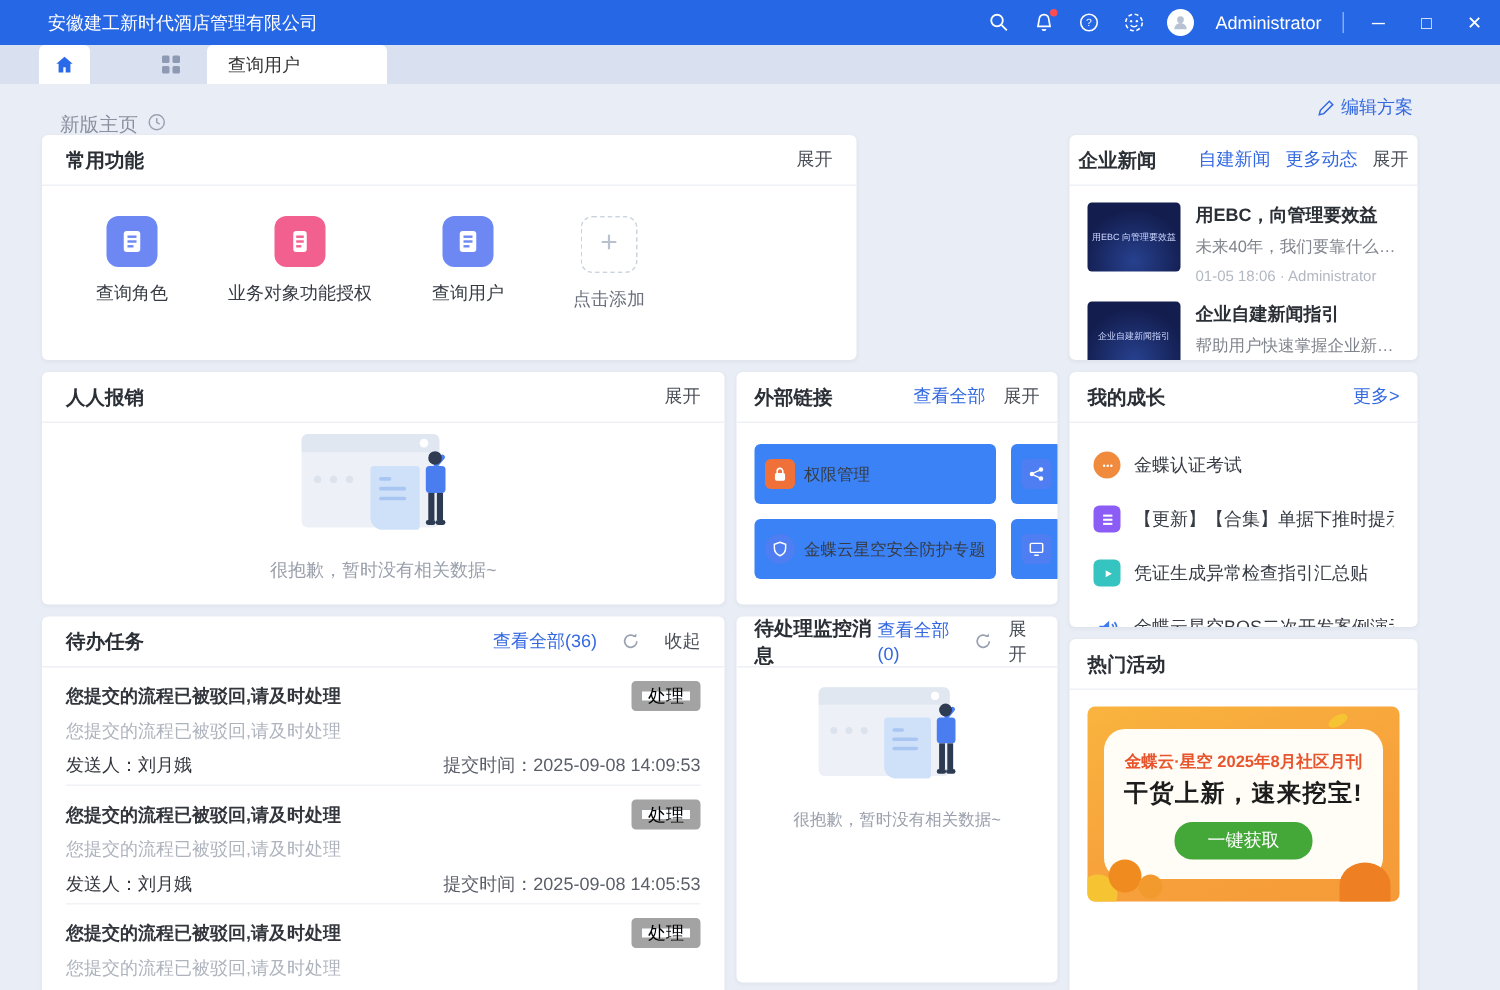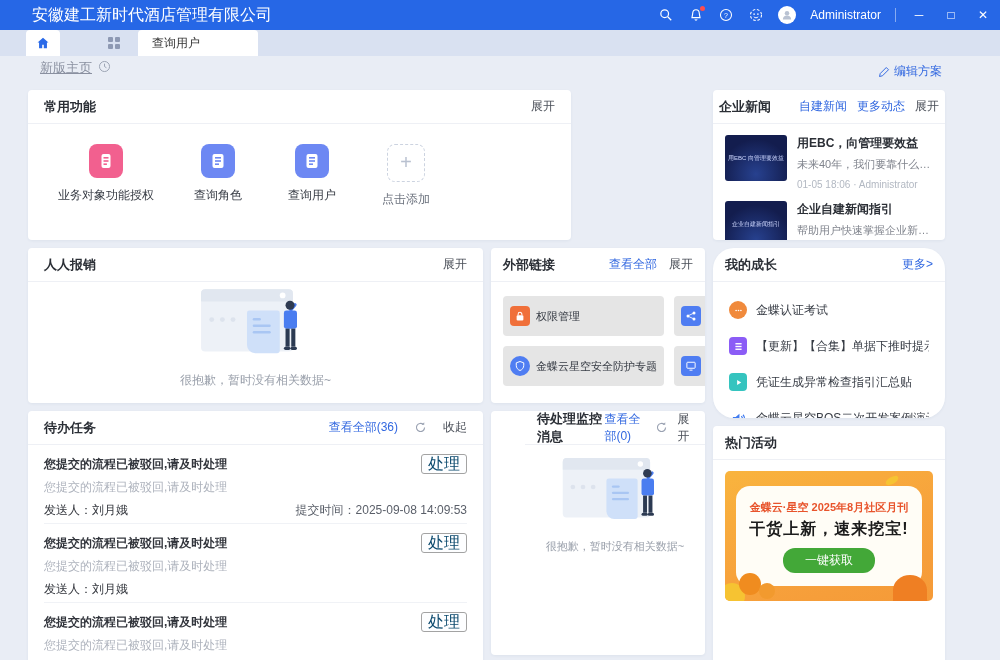--- a/index.html
+++ b/index.html
@@ -12,39 +12,39 @@
               display:flex; align-items:center; color:#fff; }
   .logo-wrap { display:flex; align-items:center; margin-left:10px; }
   .logo-dots { position:relative; width:22px; height:22px; margin-right:4px; }
   .logo-dots i { position:absolute; background:#fff; border-radius:50%; }
   .logo-dots i:nth-child(1){ width:7px;height:7px;left:8px;top:1px;}
   .logo-dots i:nth-child(2){ width:5px;height:5px;left:1px;top:7px;}
   .logo-dots i:nth-child(3){ width:4px;height:4px;left:10px;top:11px;}
   .logo-dots i:nth-child(4){ width:5px;height:5px;left:4px;top:16px;}
   .logo-text { font-size:14px; font-weight:bold; letter-spacing:1px; font-style:italic; }
   .logo-badge { margin-left:5px; background:#5d8af0; color:#fff; font-size:8px; padding:1px 4px; border-radius:2px; }
-  .company { margin-left:32px; font-size:16px; }
+  .company { margin-left:32px; font-size:12px; }
   .titlebar-right { margin-left:auto; display:flex; align-items:center; gap:14px; padding-right:8px; }
   .tb-icon { width:16px; height:16px; position:relative; display:flex; align-items:center; justify-content:center; cursor:pointer; }
   .tb-icon svg { display:block; }
   .red-dot { position:absolute; right:-1px; top:-1px; width:5px; height:5px; background:#ff4d4f; border-radius:50%; }
   .avatar { width:18px; height:18px; background:#fff; border-radius:50%; display:flex; align-items:center; justify-content:center; }
   .user-name { font-size:12px; }
   .tb-divider { width:1px; height:14px; background:rgba(255,255,255,.45); }
   .win-btn { font-size:12px; width:18px; text-align:center; cursor:pointer; line-height:18px; }
 
   
   .tabbar { position:absolute; left:0; top:30px; width:1000px; height:26px; background:#d9e1f1; display:flex; align-items:flex-end; }
   .home-tab { width:34px; height:26px; background:#fff; display:flex; align-items:center; justify-content:center; margin-left:26px; border-radius:4px 4px 0 0; }
   .grid-icon { margin:0 0 7px 48px; width:12px; height:12px; display:grid; grid-template-columns:5px 5px; grid-template-rows:5px 5px; gap:2px; }
   .grid-icon i { background:#8e99b3; border-radius:1px; }
   .page-tab { margin-left:18px; height:26px; min-width:120px; background:#fff; border-radius:4px 4px 0 0; display:flex; align-items:center; padding:0 14px; font-size:12px; color:#333; }
 
   
-  .content-head { position:absolute; left:40px; top:59px; display:flex; align-items:center; color:#8a90a0; font-size:13px;text-decoration:underline; }
+  .content-head { position:absolute; left:40px; top:74px; display:flex; align-items:center; color:#8a90a0; font-size:13px; }
   .clock-icon { margin-left:6px; }
   .edit-link { position:absolute; right:58px; top:63px; display:flex; align-items:center; gap:4px; color:#3268e0; font-size:12px; cursor:pointer; }
 
   .card { position:absolute; background:#fff; border-radius:4px; box-shadow:0 1px 3px rgba(40,60,100,.06); overflow:hidden; }
   .card-head { display:flex; align-items:center; height:34px; padding:0 16px; border-bottom:1px solid #eef0f5; }
   .card-title { font-size:13px; font-weight:bold; color:#2b2f36; }
   .head-links { margin-left:auto; display:flex; align-items:center; gap:14px; font-size:12px; }
   .lnk-blue { color:#3268e0; cursor:pointer; }
   .lnk-plain { color:#4a4f58; cursor:pointer; }
 
@@ -84,42 +84,42 @@
   .illu .arm { position:absolute; left:12px; top:2px; width:4px; height:12px; background:#4a7df0; border-radius:2px; transform:rotate(40deg); }
   .illu .torso { position:absolute; left:3px; top:12px; width:16px; height:22px; background:#4a7df0; border-radius:3px; }
   .illu .leg1,.illu .leg2 { position:absolute; top:34px; width:5px; height:22px; background:#2c3a52; }
   .illu .leg1{ left:5px; } .illu .leg2{ left:12px; }
   .illu .foot1,.illu .foot2 { position:absolute; top:56px; width:8px; height:4px; background:#2c3a52; border-radius:2px; }
   .illu .foot1{ left:3px; } .illu .foot2{ left:11px; }
   .empty-text { margin-top:10px; font-size:12px; color:#9aa0ab; }
 
   
   .ext-body { display:grid; grid-template-columns:1fr 1fr; gap:10px; padding:14px 12px; }
-  .ext-item { background:#e5e5e5; border-radius:4px; height:40px; display:flex; align-items:center; padding:0 7px; cursor:pointer; }
+  .ext-item { background:#3b82f6; border-radius:4px; height:40px; display:flex; align-items:center; padding:0 7px; cursor:pointer; }
   .ext-ic { width:20px; height:20px; border-radius:4px; display:flex; align-items:center; justify-content:center; flex-shrink:0; }
   .ext-ic.orange { background:#f0703a; }
   .ext-ic.blue { background:#4f7df2; }
   .ext-label { margin-left:6px; font-size:11px; color:#363b44; white-space:nowrap; overflow:hidden; }
 
   
   .growth-body { padding:10px 16px; }
   .growth-item { display:flex; align-items:center; height:36px; cursor:pointer; }
   .g-ic { width:18px; height:18px; border-radius:4px; display:flex; align-items:center; justify-content:center; flex-shrink:0; }
   .g-ic.orange { background:#f08a3c; border-radius:50%; }
   .g-ic.purple { background:#8b5cf6; }
   .g-ic.teal { background:#35c4bf; }
   .g-ic.plain { background:transparent; }
   .g-label { margin-left:9px; font-size:12px; color:#363b44; white-space:nowrap; overflow:hidden; }
 
   
   .task-group { padding:7px 16px 0 16px; }
   .task-row { display:flex; align-items:center; height:24px; }
   .task-title { font-size:12px; color:#33363d; font-weight:bold; }
-  .handle-btn { margin-left:auto; width:46px; height:20px; border:1px solid #a3a3a3; border-radius:3px; background:#fdfeff;
-                color:#0c4a6e; font-size:16px; display:flex; align-items:center; justify-content:center; cursor:pointer; }
+  .handle-btn { margin-left:auto; width:46px; height:20px; border:7px solid #a3a3a3; border-radius:3px; background:#fdfeff;
+                color:#000000; font-size:12px; display:flex; align-items:center; justify-content:center; cursor:pointer; }
   .task-sub { height:22px; display:flex; align-items:center; font-size:12px; color:#aeb3bd; }
   .task-meta { height:26px; display:flex; align-items:center; font-size:12px; color:#33363d; border-bottom:1px solid #f0f2f6; }
   .task-time { margin-left:auto; color:#5a5f69; }
 
   
   .banner { position:relative; margin:11px 12px; height:130px; border-radius:5px; overflow:hidden;
             background:linear-gradient(160deg,#f9b43e 0%, #f7a23c 55%, #f59a38 100%); }
   .banner .blob { position:absolute; left:11px; top:15px; right:11px; height:100px; background:#fffdf6; border-radius:14px;
                   display:flex; flex-direction:column; align-items:center; justify-content:center; }
   .banner-l1 { font-size:11px; color:#e8542c; font-weight:bold; }
@@ -215,40 +215,40 @@
 
   <div class="card" style="left:28px; top:90px; width:543px; height:150px;font-family:Liberation Mono, monospace;">
     <div class="card-head">
       <span class="card-title">常用功能</span>
       <div class="head-links">
           <span class="lnk-plain">展开</span>
         </div>
     </div>
     <div class="cf-body">
       <div class="cf-item">
+        <span class="cf-icon blue">
+          <svg width="18" height="18" viewBox="0 0 18 18">
+              <rect x="3.5" y="2" width="11" height="14" rx="2" fill="#fff"></rect>
+              <rect x="6" y="5" width="6" height="1.6" fill="#6d88f3"></rect>
+              <rect x="6" y="8.2" width="6" height="1.6" fill="#6d88f3"></rect>
+              <rect x="6" y="11.4" width="4" height="1.6" fill="#6d88f3"></rect>
+            </svg>
+        </span>
+        <span class="cf-label">查询角色</span>
+      </div>
+      <div class="cf-item">
         <span class="cf-icon pink">
           <svg width="18" height="18" viewBox="0 0 18 18">
               <rect x="4.5" y="2" width="9" height="14" rx="2" fill="#fff"></rect>
               <rect x="6.5" y="5" width="5" height="1.6" fill="#f2608f"></rect>
               <rect x="6.5" y="8.2" width="5" height="1.6" fill="#f2608f"></rect>
               <rect x="6.5" y="11.4" width="3.4" height="1.6" fill="#f2608f"></rect>
             </svg>
         </span>
         <span class="cf-label">业务对象功能授权</span>
-      </div>
-      <div class="cf-item">
-        <span class="cf-icon blue">
-          <svg width="18" height="18" viewBox="0 0 18 18">
-              <rect x="3.5" y="2" width="11" height="14" rx="2" fill="#fff"></rect>
-              <rect x="6" y="5" width="6" height="1.6" fill="#6d88f3"></rect>
-              <rect x="6" y="8.2" width="6" height="1.6" fill="#6d88f3"></rect>
-              <rect x="6" y="11.4" width="4" height="1.6" fill="#6d88f3"></rect>
-            </svg>
-        </span>
-        <span class="cf-label">查询角色</span>
       </div>
       <div class="cf-item">
         <span class="cf-icon blue">
           <svg width="18" height="18" viewBox="0 0 18 18">
               <rect x="3.5" y="2" width="11" height="14" rx="2" fill="#fff"></rect>
               <rect x="6" y="5" width="6" height="1.6" fill="#6d88f3"></rect>
               <rect x="6" y="8.2" width="6" height="1.6" fill="#6d88f3"></rect>
               <rect x="6" y="11.4" width="4" height="1.6" fill="#6d88f3"></rect>
             </svg>
         </span>
@@ -366,21 +366,21 @@
           <svg width="12" height="12" viewBox="0 0 16 16">
               <rect x="2.5" y="3" width="11" height="8" rx="1" fill="none" stroke="#fff" stroke-width="1.3"></rect>
               <path d="M6 13.5h4" stroke="#fff" stroke-width="1.3"></path>
             </svg>
         </span>
 
       </div>
     </div>
   </div>
 
-  <div class="card" style="left:713px; top:248px; width:232px; height:170px;border-radius:21px;">
+  <div class="card" style="left:713px; top:248px; width:232px; height:170px;">
     <div class="card-head" style="padding:0 12px;">
       <span class="card-title">我的成长</span>
       <div class="head-links">
           <span class="lnk-blue">更多&gt;</span>
         </div>
     </div>
     <div class="growth-body">
       <div class="growth-item">
         <span class="g-ic orange">
           <svg width="11" height="11" viewBox="0 0 16 16">
@@ -450,38 +450,39 @@
     </div>
 
     <div class="task-group">
       <div class="task-row">
         <span class="task-title">您提交的流程已被驳回,请及时处理</span>
         <span class="handle-btn">处理</span>
       </div>
       <div class="task-sub">您提交的流程已被驳回,请及时处理</div>
       <div class="task-meta">
         <span>发送人：刘月娥</span>
+        <span class="task-time">提交时间：2025-09-08 14:05:53</span>
       </div>
     </div>
 
     <div class="task-group">
       <div class="task-row">
         <span class="task-title">您提交的流程已被驳回,请及时处理</span>
         <span class="handle-btn">处理</span>
       </div>
       <div class="task-sub">您提交的流程已被驳回,请及时处理</div>
       <div class="task-meta">
         
         
       </div>
     </div>
 
   </div>
 
-  <div class="card" style="left:491px; top:411px; width:214px; height:244px;padding-left:34px;">
+  <div class="card" style="left:491px; top:411px; width:214px; height:244px;">
     <div class="card-head" style="padding:0 12px;">
       <span class="card-title">待处理监控消息</span>
       <div class="head-links" style="gap:10px;">
         <span class="lnk-blue">查看全部(0)</span>
         <span style="display:flex;">
           <svg width="13" height="13" viewBox="0 0 16 16">
               <path d="M13 8a5 5 0 1 1-1.6-3.7" fill="none" stroke="#9aa2b2" stroke-width="1.4"></path>
               <path d="M12.6 1.6v3h-3z" fill="#9aa2b2"></path>
             </svg>
         </span>

